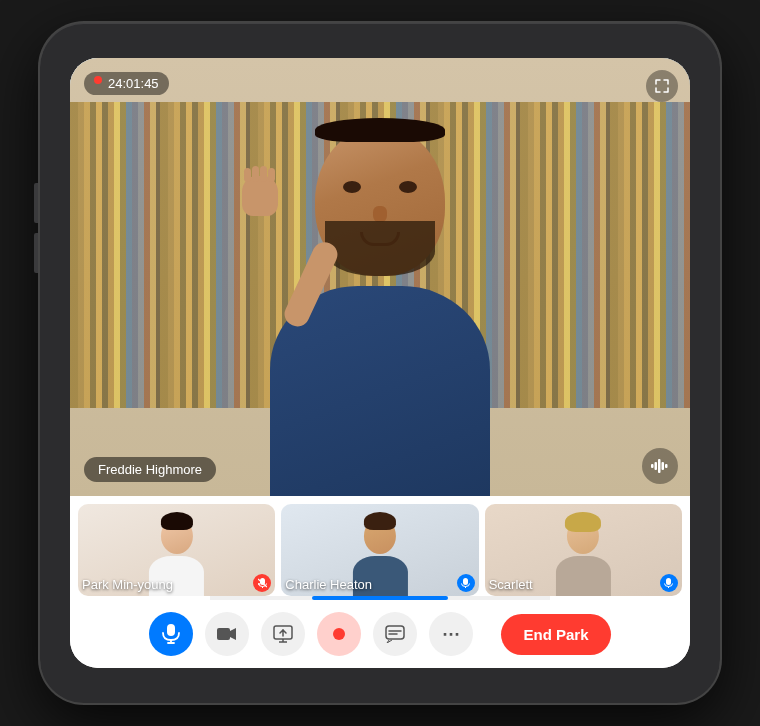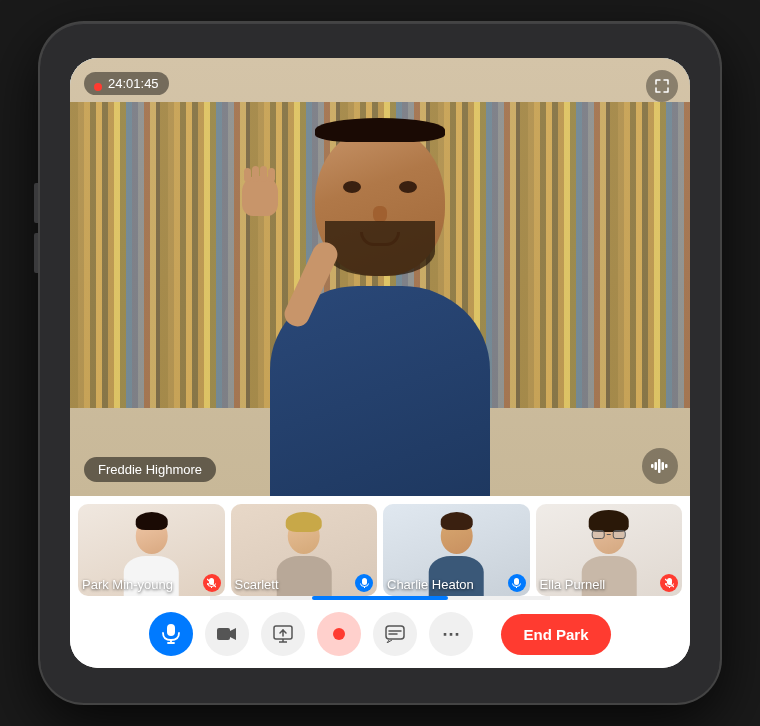--- a/index.html
+++ b/index.html
@@ -127,21 +127,21 @@
       position: absolute;
       top: 14px;
       left: 14px;
       background: rgba(0,0,0,0.45);
       color: #fff;
       border-radius: 20px;
       padding: 4px 10px;
       font-size: 13px;
       font-weight: 500;
       display: flex;
-      align-items: flex-end;
+      align-items: flex-start;
       gap: 6px;
       backdrop-filter: blur(4px);
     }
 
     .timer-dot {
       width: 8px;
       height: 8px;
       background: #ff3b30;
       border-radius: 50%;
     }
@@ -409,81 +409,56 @@
           <svg width="9" height="10" viewBox="0 0 9 10">
               <rect x="2" y="0" width="5" height="7" rx="2.5" fill="white"></rect>
               <line x1="1" y1="5" x2="1" y2="7" stroke="white" stroke-width="1.5"></line>
               <path d="M0.5 5.5 Q0.5 8.5 4.5 8.5 Q8.5 8.5 8.5 5.5" stroke="white" stroke-width="1" fill="none"></path>
               <line x1="4.5" y1="8.5" x2="4.5" y2="10" stroke="white" stroke-width="1"></line>
               <line x1="0" y1="1" x2="9" y2="9" stroke="white" stroke-width="1.2"></line>
             </svg>
         </div>
       </div>
 
+      <div class="thumb thumb-bg-3">
+        <div class="thumb-person">
+          <div style="position:relative;width:32px;height:36px;margin-bottom:2px;">
+            <div style="position:absolute;top:-6px;left:0;right:0;height:18px;background:#3a2010;border-radius:50% 50% 30% 30%;z-index:2;"></div>
+            <div style="width:32px;height:36px;background:linear-gradient(160deg,#d8a870 0%,#c89060 100%);border-radius:50%;position:relative;z-index:1;"></div>
+          </div>
+          <div style="width:55px;height:42px;background:#3a5878;border-radius:40% 40% 0 0;"></div>
+        </div>
+        <div class="thumb-name">Charlie Heaton</div>
+        <div class="thumb-mic-badge mic-blue">
+          <svg width="9" height="10" viewBox="0 0 9 10">
+              <rect x="2" y="0" width="5" height="7" rx="2.5" fill="white"></rect>
+              <path d="M0.5 5.5 Q0.5 8.5 4.5 8.5 Q8.5 8.5 8.5 5.5" stroke="white" stroke-width="1" fill="none"></path>
+              <line x1="4.5" y1="8.5" x2="4.5" y2="10" stroke="white" stroke-width="1"></line>
+            </svg>
+        </div>
+      </div>
+
       <div class="thumb thumb-bg-2">
         <div class="thumb-person">
           <div style="position:relative;width:32px;height:36px;margin-bottom:2px;">
             <div style="position:absolute;top:-6px;left:-2px;right:-2px;height:20px;background:#c8a848;border-radius:50% 50% 30% 30%;z-index:2;"></div>
             <div style="width:32px;height:36px;background:linear-gradient(160deg,#e8c098 0%,#d4a878 100%);border-radius:50%;position:relative;z-index:1;"></div>
           </div>
           <div style="width:55px;height:42px;background:#b8a898;border-radius:40% 40% 0 0;"></div>
         </div>
         <div class="thumb-name">Scarlett</div>
         <div class="thumb-mic-badge mic-blue">
           <svg width="9" height="10" viewBox="0 0 9 10">
               <rect x="2" y="0" width="5" height="7" rx="2.5" fill="white"></rect>
               <path d="M0.5 5.5 Q0.5 8.5 4.5 8.5 Q8.5 8.5 8.5 5.5" stroke="white" stroke-width="1" fill="none"></path>
               <line x1="4.5" y1="8.5" x2="4.5" y2="10" stroke="white" stroke-width="1"></line>
             </svg>
         </div>
       </div>
 
-      <div class="thumb thumb-bg-3">
-        <div class="thumb-person">
-          <div style="position:relative;width:32px;height:36px;margin-bottom:2px;">
-            <div style="position:absolute;top:-6px;left:0;right:0;height:18px;background:#3a2010;border-radius:50% 50% 30% 30%;z-index:2;"></div>
-            <div style="width:32px;height:36px;background:linear-gradient(160deg,#d8a870 0%,#c89060 100%);border-radius:50%;position:relative;z-index:1;"></div>
-          </div>
-          <div style="width:55px;height:42px;background:#3a5878;border-radius:40% 40% 0 0;"></div>
-        </div>
-        <div class="thumb-name">Charlie Heaton</div>
-        <div class="thumb-mic-badge mic-blue">
-          <svg width="9" height="10" viewBox="0 0 9 10">
-              <rect x="2" y="0" width="5" height="7" rx="2.5" fill="white"></rect>
-              <path d="M0.5 5.5 Q0.5 8.5 4.5 8.5 Q8.5 8.5 8.5 5.5" stroke="white" stroke-width="1" fill="none"></path>
-              <line x1="4.5" y1="8.5" x2="4.5" y2="10" stroke="white" stroke-width="1"></line>
-            </svg>
-        </div>
-      </div>
-
-      <div class="thumb thumb-bg-4">
-        <div class="thumb-person">
-          <div style="position:relative;width:32px;height:36px;margin-bottom:2px;">
-            <div style="position:absolute;top:-8px;left:-4px;right:-4px;height:22px;background:#2a1808;border-radius:60% 60% 30% 30%;z-index:2;"></div>
-            <div style="width:32px;height:36px;background:linear-gradient(160deg,#e8c0a0 0%,#d4a880 100%);border-radius:50%;position:relative;z-index:1;"></div>
-
-            <div style="position:absolute;top:12px;left:-4px;right:-4px;height:10px;z-index:3;display:flex;align-items:center;justify-content:center;gap:2px;">
-              <div style="width:13px;height:9px;border:1.5px solid #555;border-radius:3px;background:rgba(200,220,240,0.3);"></div>
-              <div style="width:4px;height:1px;background:#555;"></div>
-              <div style="width:13px;height:9px;border:1.5px solid #555;border-radius:3px;background:rgba(200,220,240,0.3);"></div>
-            </div>
-          </div>
-          <div style="width:55px;height:42px;background:#c8b8a8;border-radius:40% 40% 0 0;"></div>
-        </div>
-        <div class="thumb-name">Ella Purnell</div>
-        <div class="thumb-mic-badge mic-red">
-          <svg width="9" height="10" viewBox="0 0 9 10">
-              <rect x="2" y="0" width="5" height="7" rx="2.5" fill="white"></rect>
-              <line x1="1" y1="5" x2="1" y2="7" stroke="white" stroke-width="1.5"></line>
-              <path d="M0.5 5.5 Q0.5 8.5 4.5 8.5 Q8.5 8.5 8.5 5.5" stroke="white" stroke-width="1" fill="none"></path>
-              <line x1="4.5" y1="8.5" x2="4.5" y2="10" stroke="white" stroke-width="1"></line>
-              <line x1="0" y1="1" x2="9" y2="9" stroke="white" stroke-width="1.2"></line>
-            </svg>
-        </div>
-      </div>
 
     </div>
 
     <div class="thumb-scroll-indicator">
       <div class="thumb-scroll-indicator-inner"></div>
     </div>
 
     <div class="controls-bar">
 
       <button class="ctrl-btn ctrl-blue">

